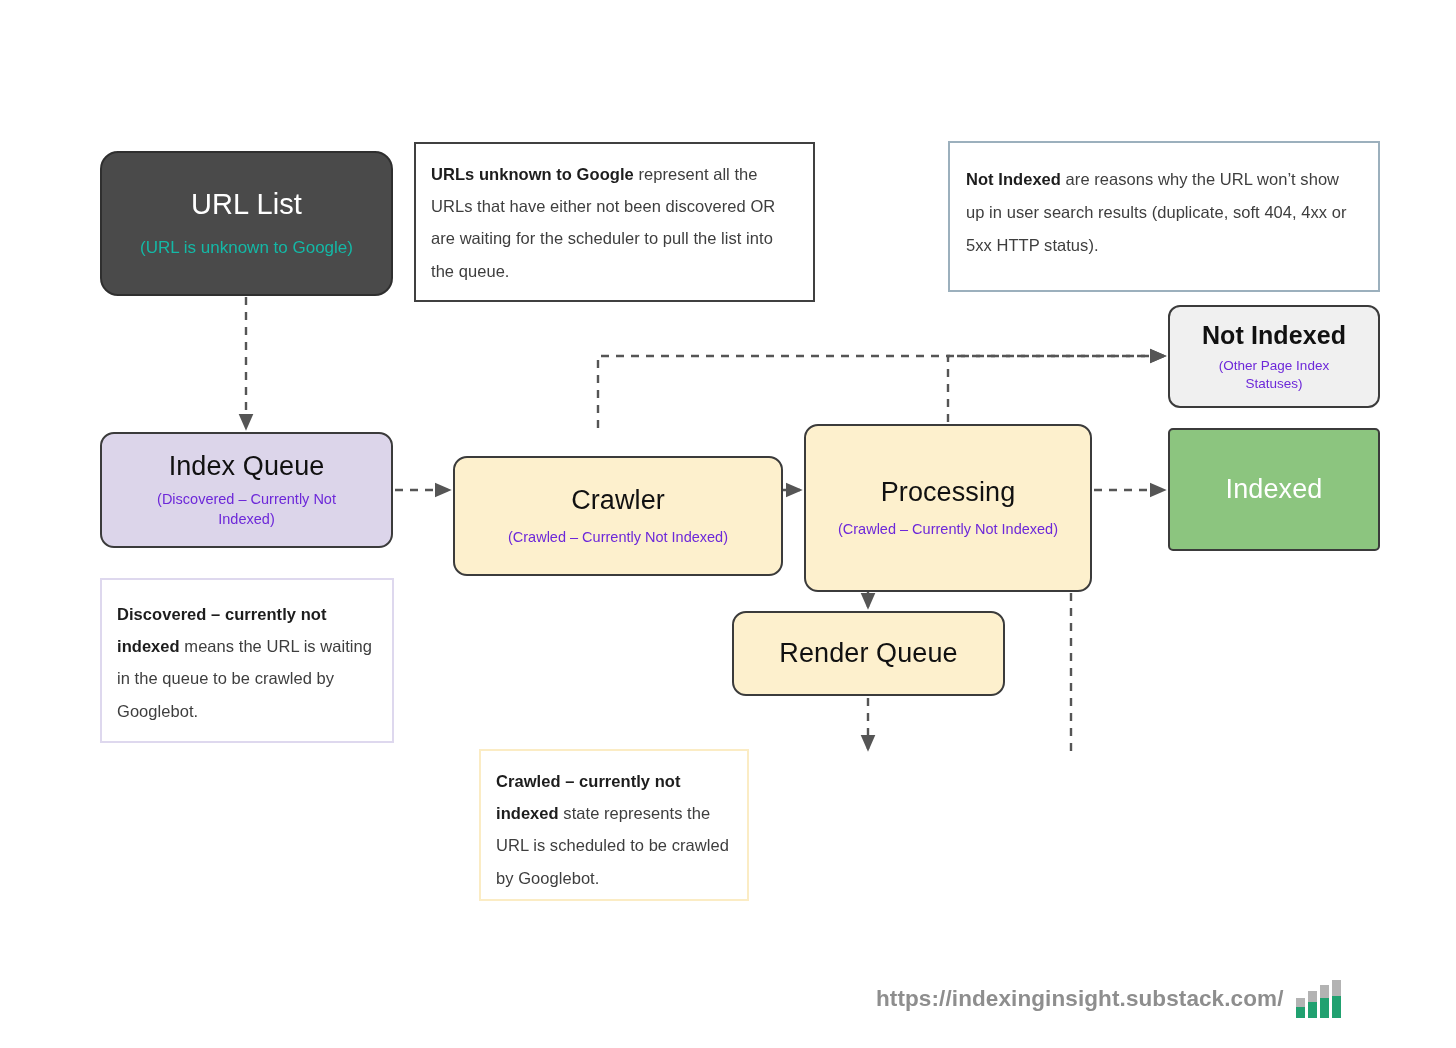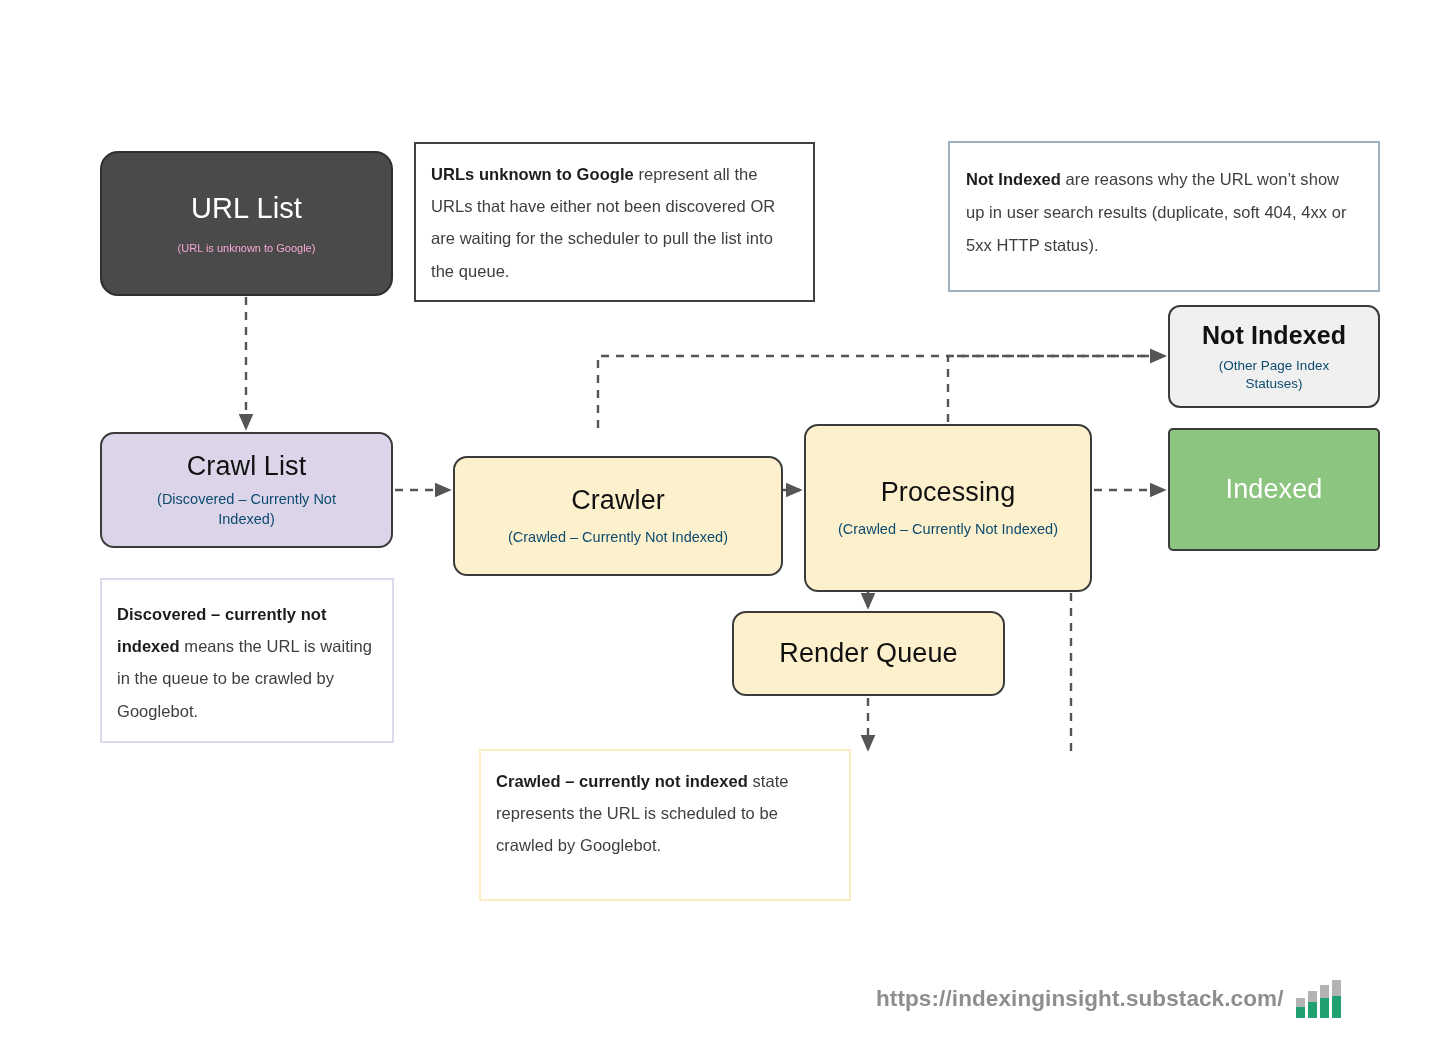--- a/index.html
+++ b/index.html
@@ -46,32 +46,32 @@
     font-size: 27px;
     font-weight: 400;
     line-height: 1.15;
     letter-spacing: 0.1px;
     color: #111111;
   }
   .node .sub {
     font-size: 14.5px;
     font-weight: 400;
     line-height: 1.3;
-    color: #0c4a6e;
+    color: #6d28d9;
     margin-top: 9px;
   }
 
   #node-url-list {
     left: 100px; top: 151px; width: 293px; height: 145px;
     background: #4a4a4a;
     border-color: #2f2f2f;
     border-radius: 18px;
   }
   #node-url-list .title { color: #ffffff; font-size: 29px; }
-  #node-url-list .sub { color: #f9a8d4; font-size: 11px; margin-top: 16px; }
+  #node-url-list .sub { color: #14b8a6; font-size: 17px; margin-top: 16px; }
 
   #node-crawl-queue {
     left: 100px; top: 432px; width: 293px; height: 116px;
     background: #dcd5ea;
   }
   #node-crawl-queue .title { font-size: 27px; }
   #node-crawl-queue .sub { margin-top: 8px; line-height: 1.35; }
 
   #node-crawler {
     left: 453px; top: 424px; width: 330px; height: 120px;
@@ -138,21 +138,21 @@
     border: 2px solid #9cb0bd;
     padding: 20px 16px;
   }
   #note-not-indexed { line-height: 2.0; }
   #note-discovered {
     left: 100px; top: 578px; width: 294px; height: 165px;
     border: 2px solid #ded8ee;
     padding: 18px 15px;
   }
   #note-crawled {
-    left: 479px; top: 749px; width: 372px; height: 152px;
+    left: 479px; top: 749px; width: 270px; height: 152px;
     border: 2px solid #fbecc4;
     padding: 14px 15px;
   }
 
   
   #footer {
     position: absolute;
     left: 876px; top: 980px;
     display: flex;
     align-items: center;
@@ -211,21 +211,21 @@
       <path d="M 1071 751 L 1071 559"></path>
     </g>
   </svg>
 
   <div class="node" id="node-url-list">
     <div class="title">URL List</div>
     <div class="sub">(URL is unknown to Google)</div>
   </div>
 
   <div class="node" id="node-crawl-queue">
-    <div class="title">Crawl List</div>
+    <div class="title">Index Queue</div>
     <div class="sub">(Discovered – Currently Not Indexed)</div>
   </div>
 
   <div class="node" id="node-crawler">
     <div class="title">Crawler</div>
     <div class="sub">(Crawled – Currently Not Indexed)</div>
   </div>
 
   <div class="node" id="node-processing">
     <div class="title">Processing</div>

